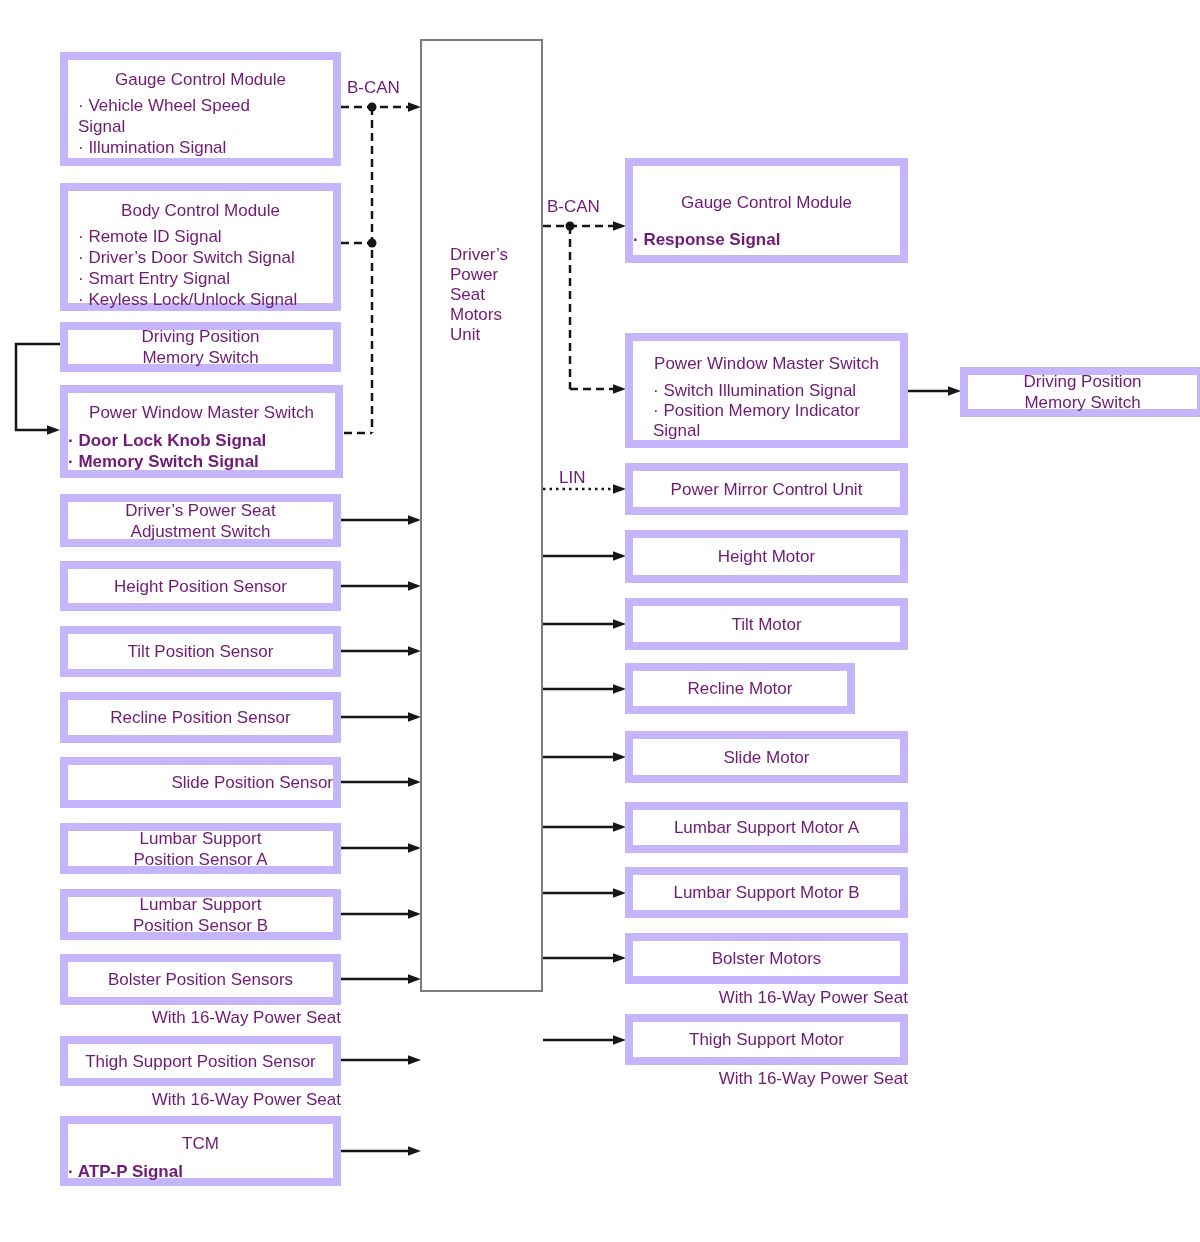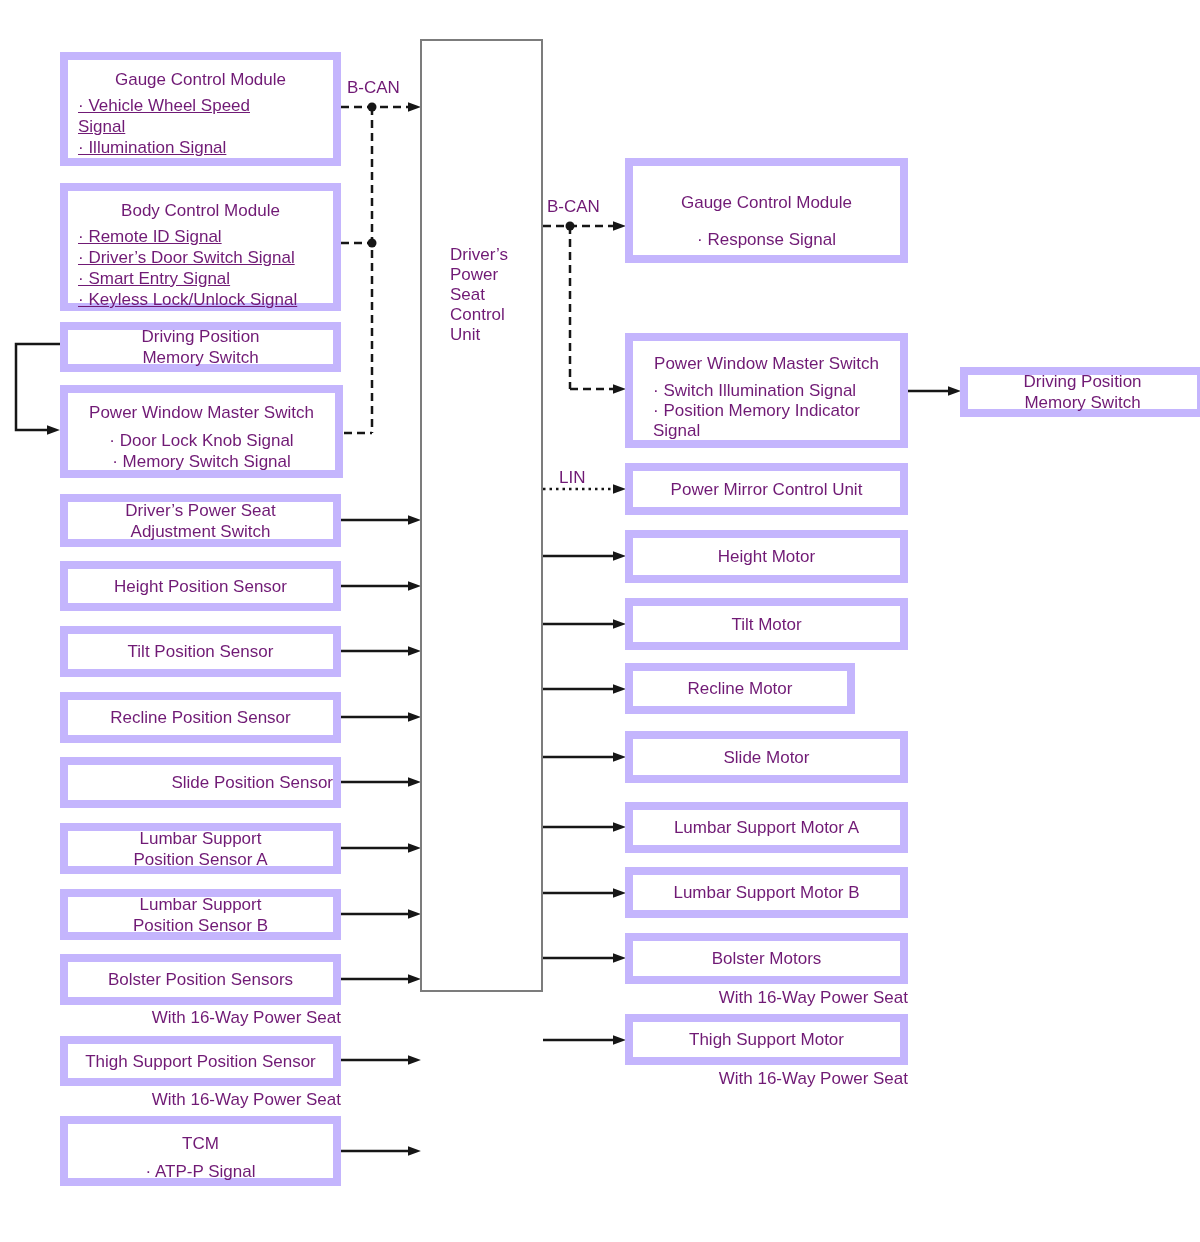--- a/index.html
+++ b/index.html
@@ -10,22 +10,22 @@
   }
   .wires{position:absolute;left:0;top:0;width:1200px;height:1242px;}
   .box{
     position:absolute;background:#ffffff;border:8px solid #c4b5fd;
     box-sizing:border-box;
   }
   .single{display:flex;flex-direction:column;align-items:center;justify-content:center;text-align:center;}
   .multi{padding-top:9px;}
   .box .title{text-align:center;}
   .items{margin-top:5px;}
-  .items.left{text-align:left;padding-left:10px;padding-right:2px;text-decoration:underline;}
-  .items.center{text-align:center;}
+  .items.left{text-align:left;padding-left:10px;padding-right:2px;}
+  .items.center{font-weight:bold;}
   .items .item{display:block;}
   .line{display:block;}
   .bus-label{position:absolute;white-space:nowrap;}
   .note{position:absolute;text-align:right;white-space:nowrap;}
   
   .center-unit{position:absolute;left:412px;top:39px;width:123px;height:953px;border:2px solid #7c7c7c;box-sizing:border-box;background:#ffffff;}
   .center-unit .cu-text{position:absolute;left:28px;top:204px;width:82px;line-height:20px;}
   
   .box.gauge-r{padding-top:26px;}
   .box.gauge-r .items{margin-top:16px;}
@@ -94,21 +94,21 @@
 
   <div class="bus-label" style="left:339px;top:77px;">B-CAN</div>
   <div class="bus-label" style="left:539px;top:196px;">B-CAN</div>
   <div class="bus-label" style="left:551px;top:467px;">LIN</div>
 
   <div class="center-unit">
     <div class="cu-text">
       <span class="line">Driver’s</span>
       <span class="line">Power</span>
       <span class="line">Seat</span>
-      <span class="line">Control</span>
+      <span class="line">Motors</span>
       <span class="line">Unit</span>
     </div>
   </div>
 
   <div class="box multi" style="left:52px;top:52px;width:281px;height:114px;">
     <div class="title">Gauge Control Module</div>
     <div class="items left">
       <span class="item">· Vehicle Wheel Speed</span>
       <span class="item">Signal</span>
       <span class="item">· Illumination Signal</span>

